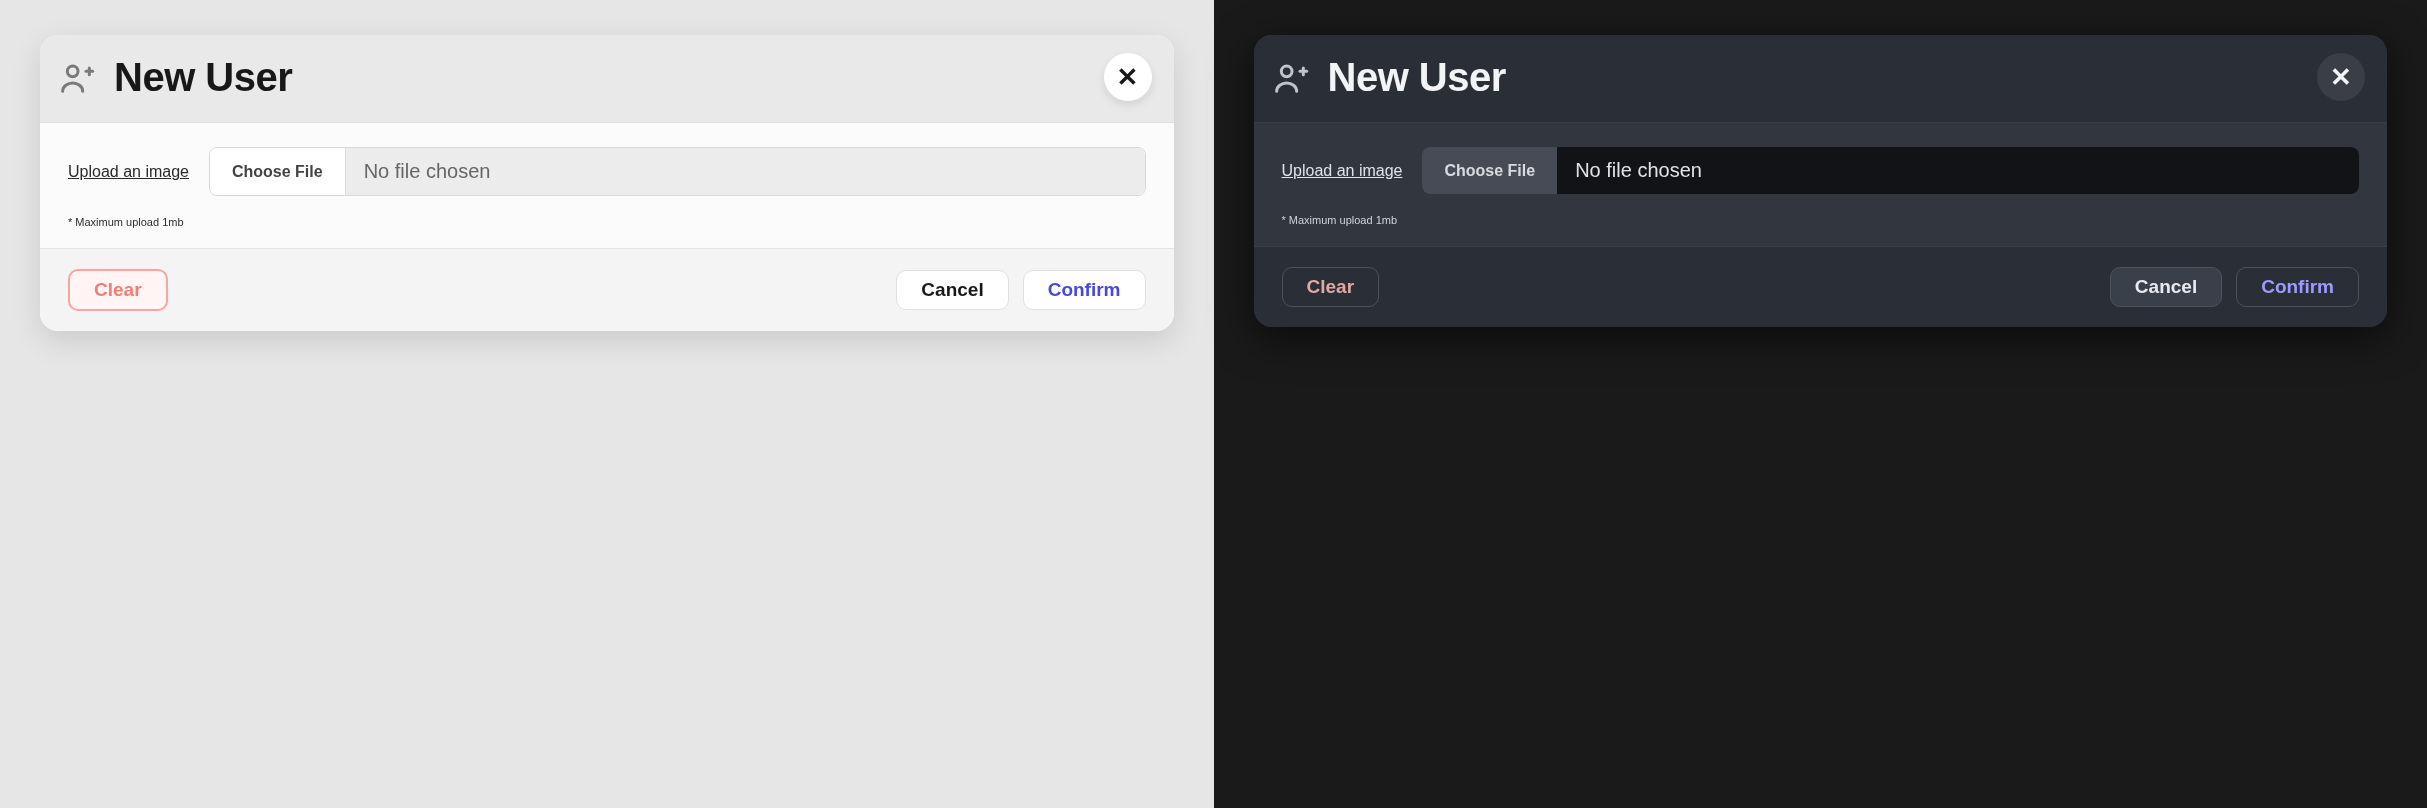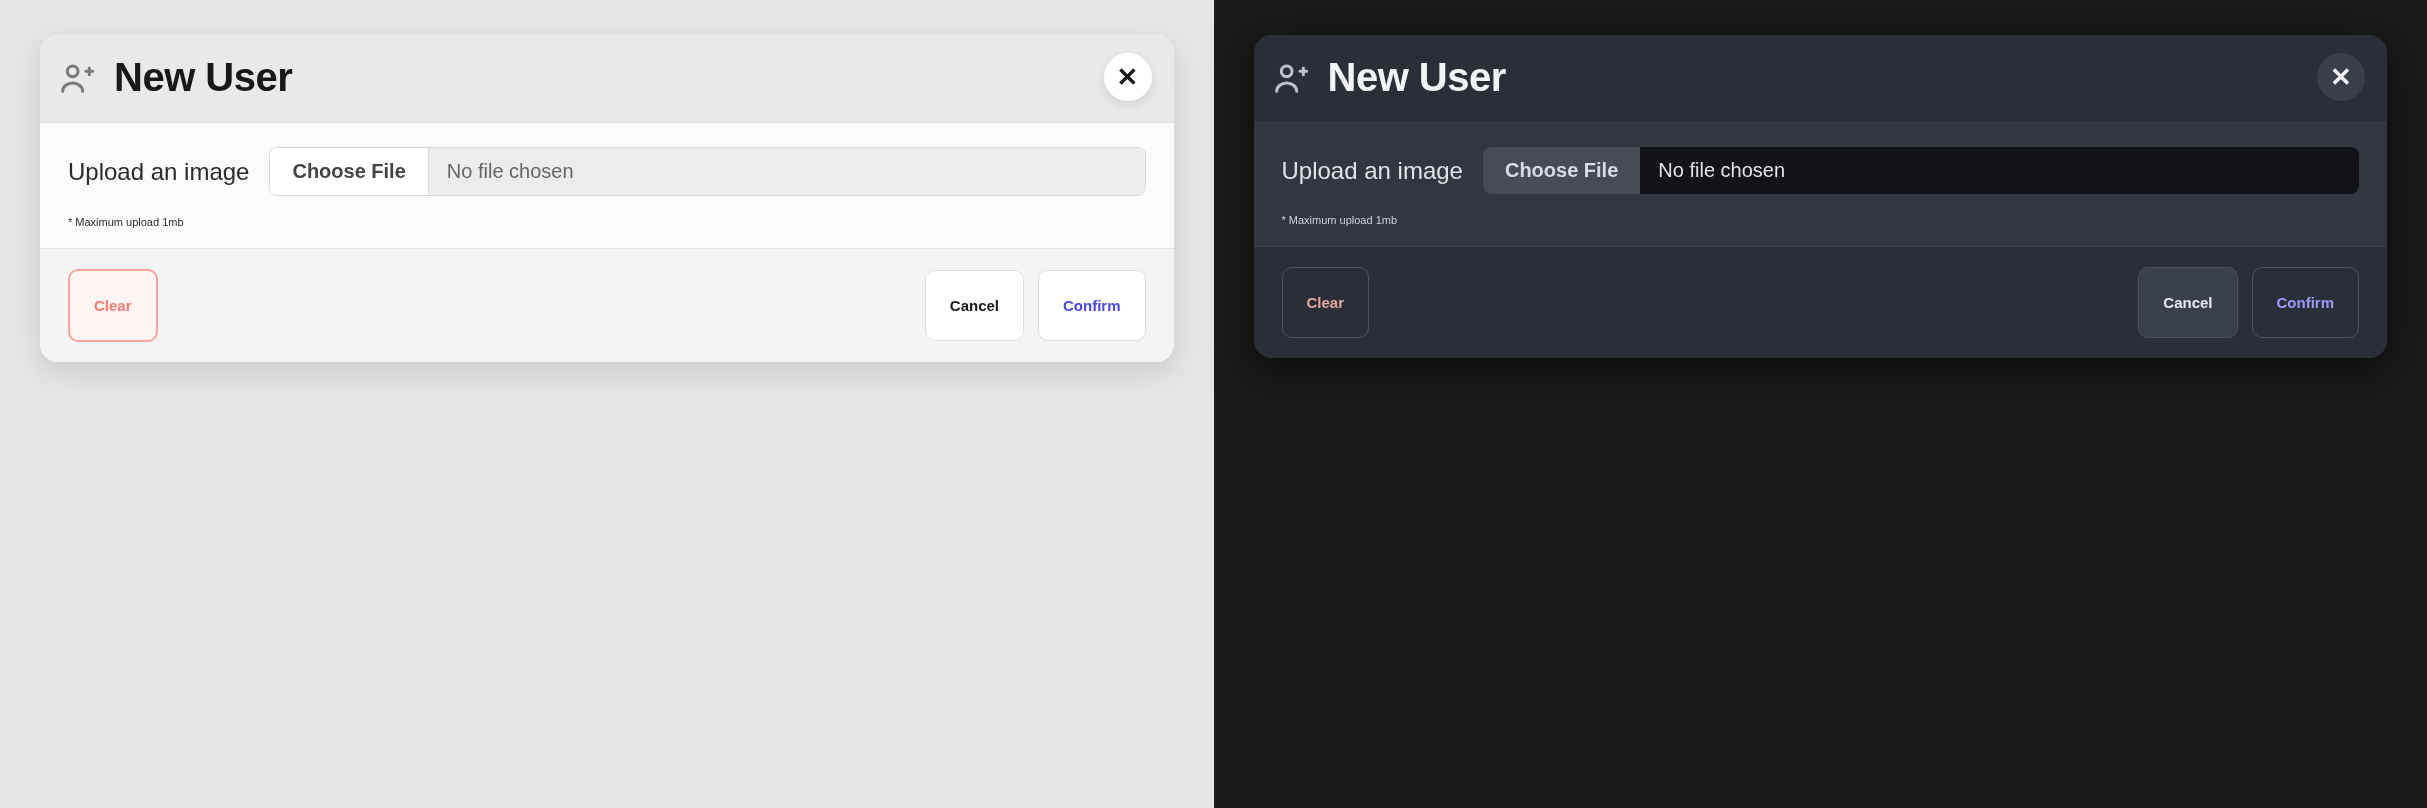--- a/index.html
+++ b/index.html
@@ -92,40 +92,41 @@
       padding: 24px 28px 20px 28px;
     }
     .light .card-body { background: #fbfbfb; }
     .dark .card-body { background: #31363f; }
     .upload-row {
       display: flex;
       align-items: center;
       gap: 20px;
     }
     .upload-label {
-      font-size: 24px;
+      font-size: 16px;
       font-weight: 400;
+      text-decoration: underline;
     }
     .light .upload-label { color: #2a2a2a; }
     .dark .upload-label { color: #e1e3e7; }
     .file-picker {
       display: flex;
       flex: 1;
       border-radius: 8px;
       overflow: hidden;
     }
     .light .file-picker {
       border: 1px solid #d8d8d8;
     }
     .dark .file-picker {
       border: none;
     }
     .choose-file {
       padding: 12px 22px;
-      font-size: 20px;
+      font-size: 16px;
       font-weight: 700;
       border: none;
       cursor: pointer;
     }
     .light .choose-file {
       background: #fff;
       color: #444;
       border-right: 1px solid #ddd;
     }
     .dark .choose-file {
@@ -166,22 +167,22 @@
     .light .card-footer {
       background: #f4f4f4;
       border-top: 1px solid #e4e4e4;
     }
     .dark .card-footer {
       background: #2a2f37;
       border-top: 1px solid #3a3f47;
     }
     .spacer { flex: 1; }
     .btn {
-      padding: 26px 24px;
-      font-size: 15px;
+      padding: 8px 24px;
+      font-size: 19px;
       font-weight: 700;
       border-radius: 10px;
       cursor: pointer;
       border: 1px solid transparent;
     }
     .light .btn-clear {
       background: #fff5f4;
       color: #f77b72;
       border: 2px solid #f9a49e;
     }

